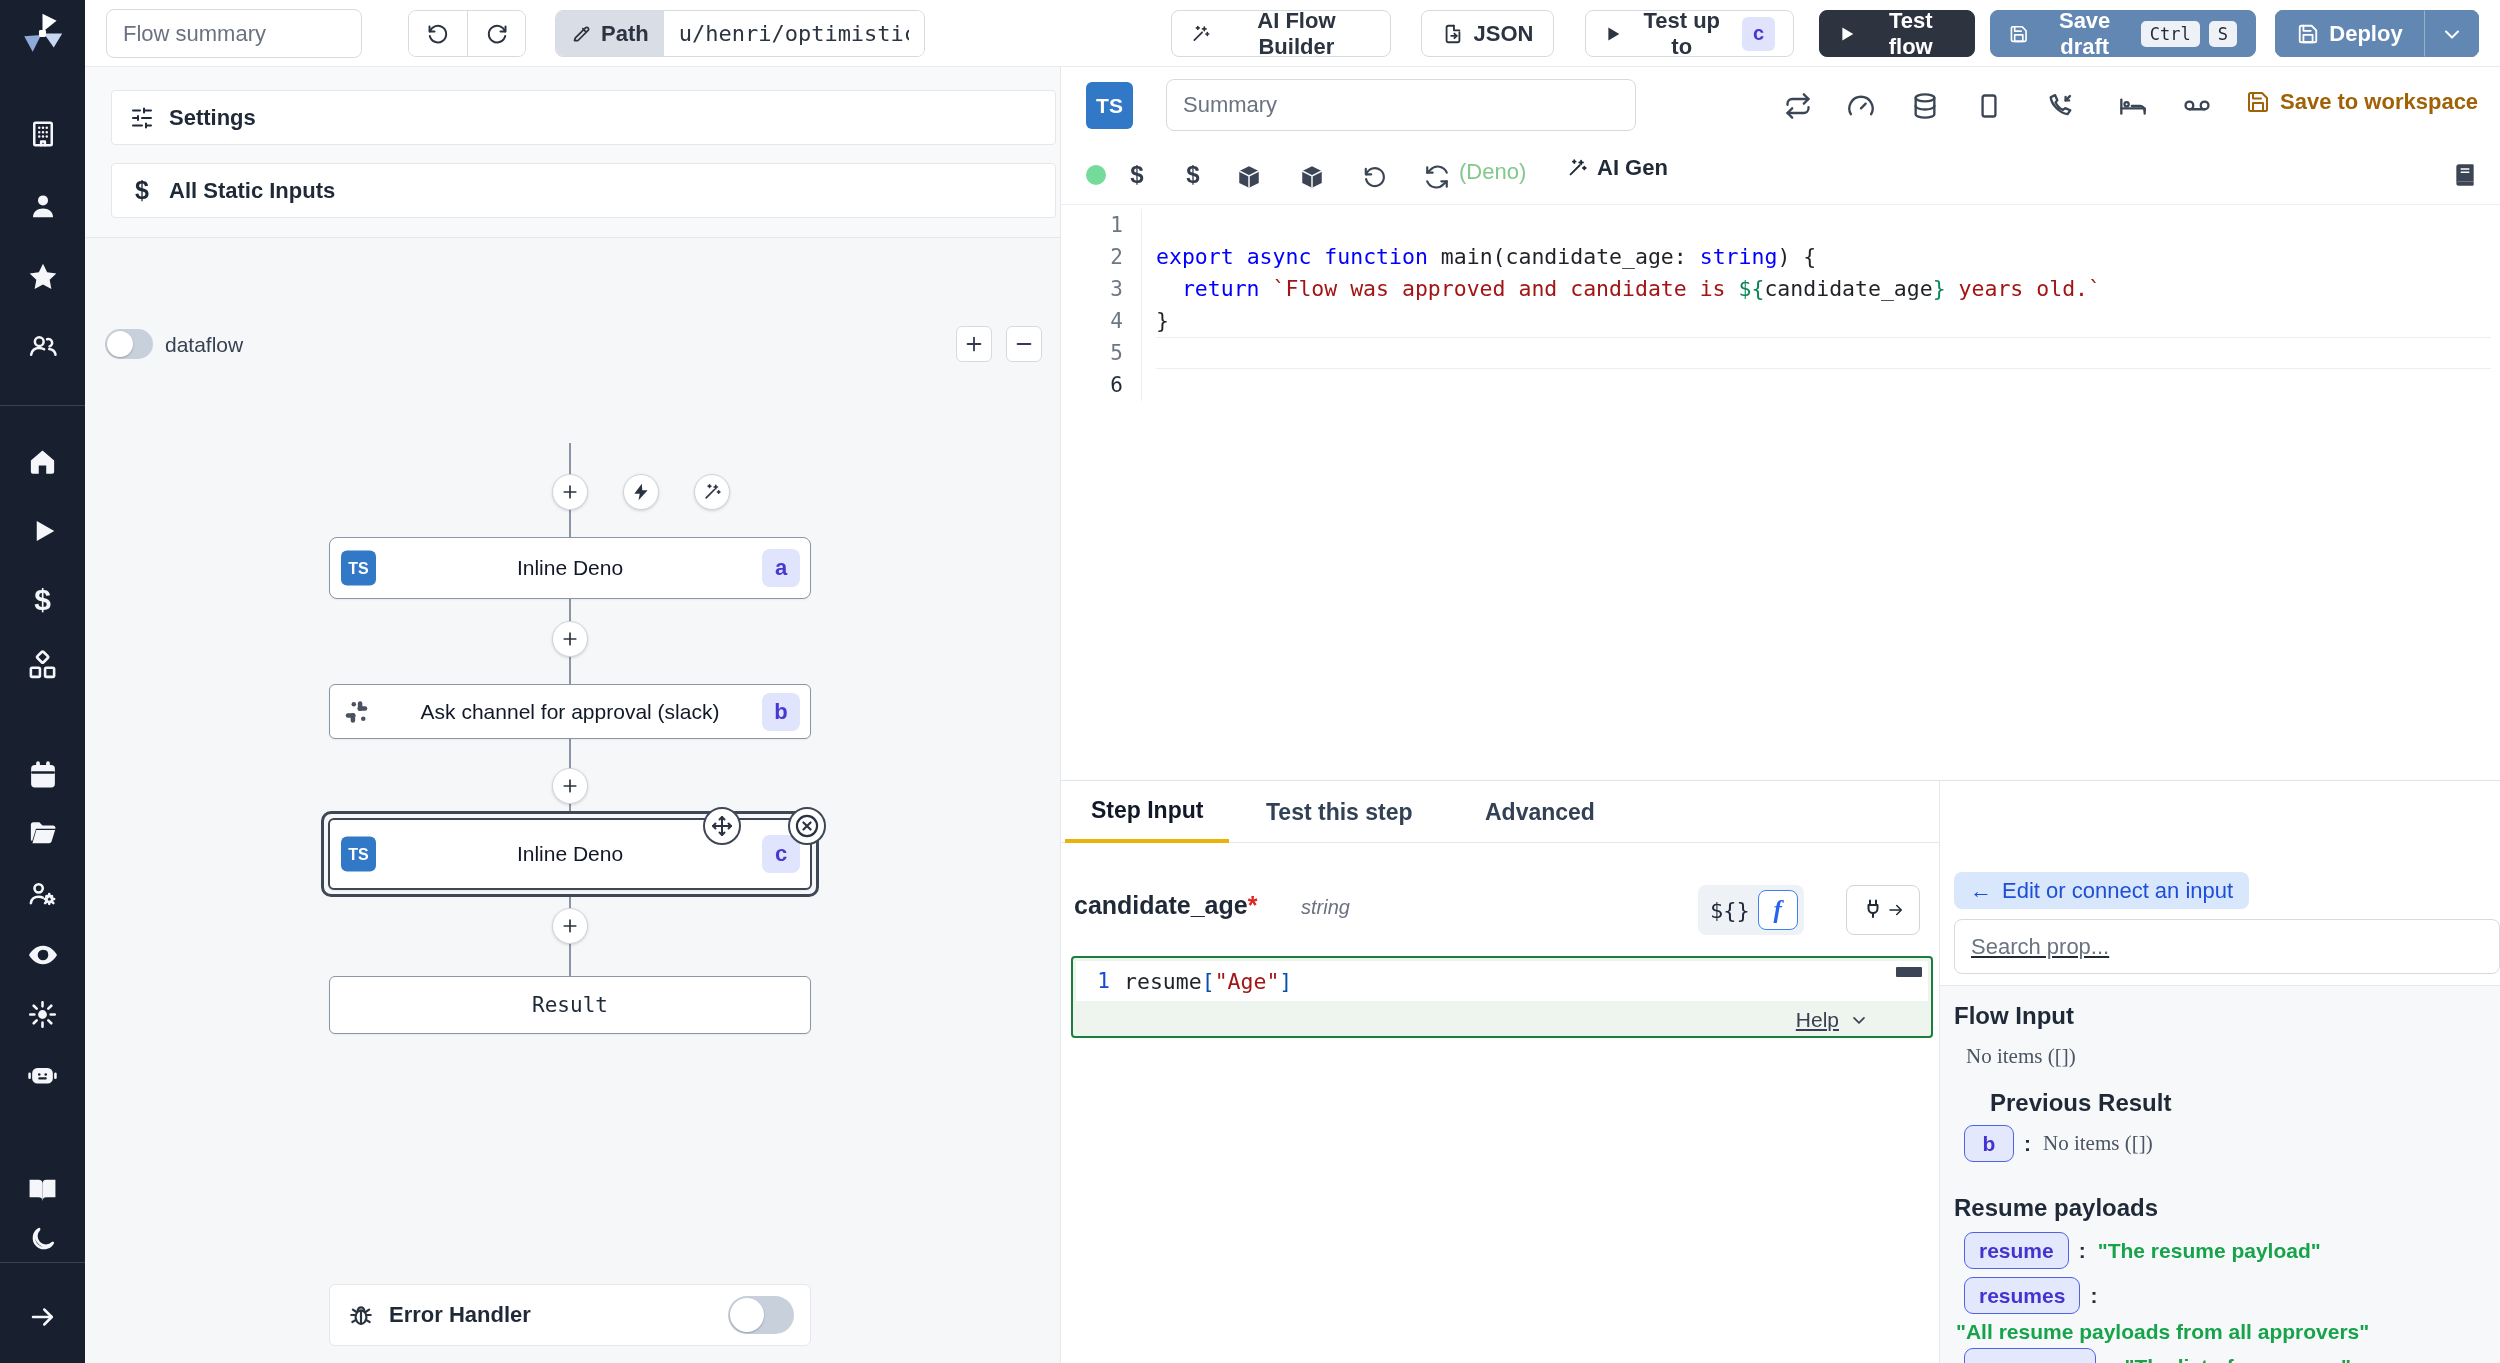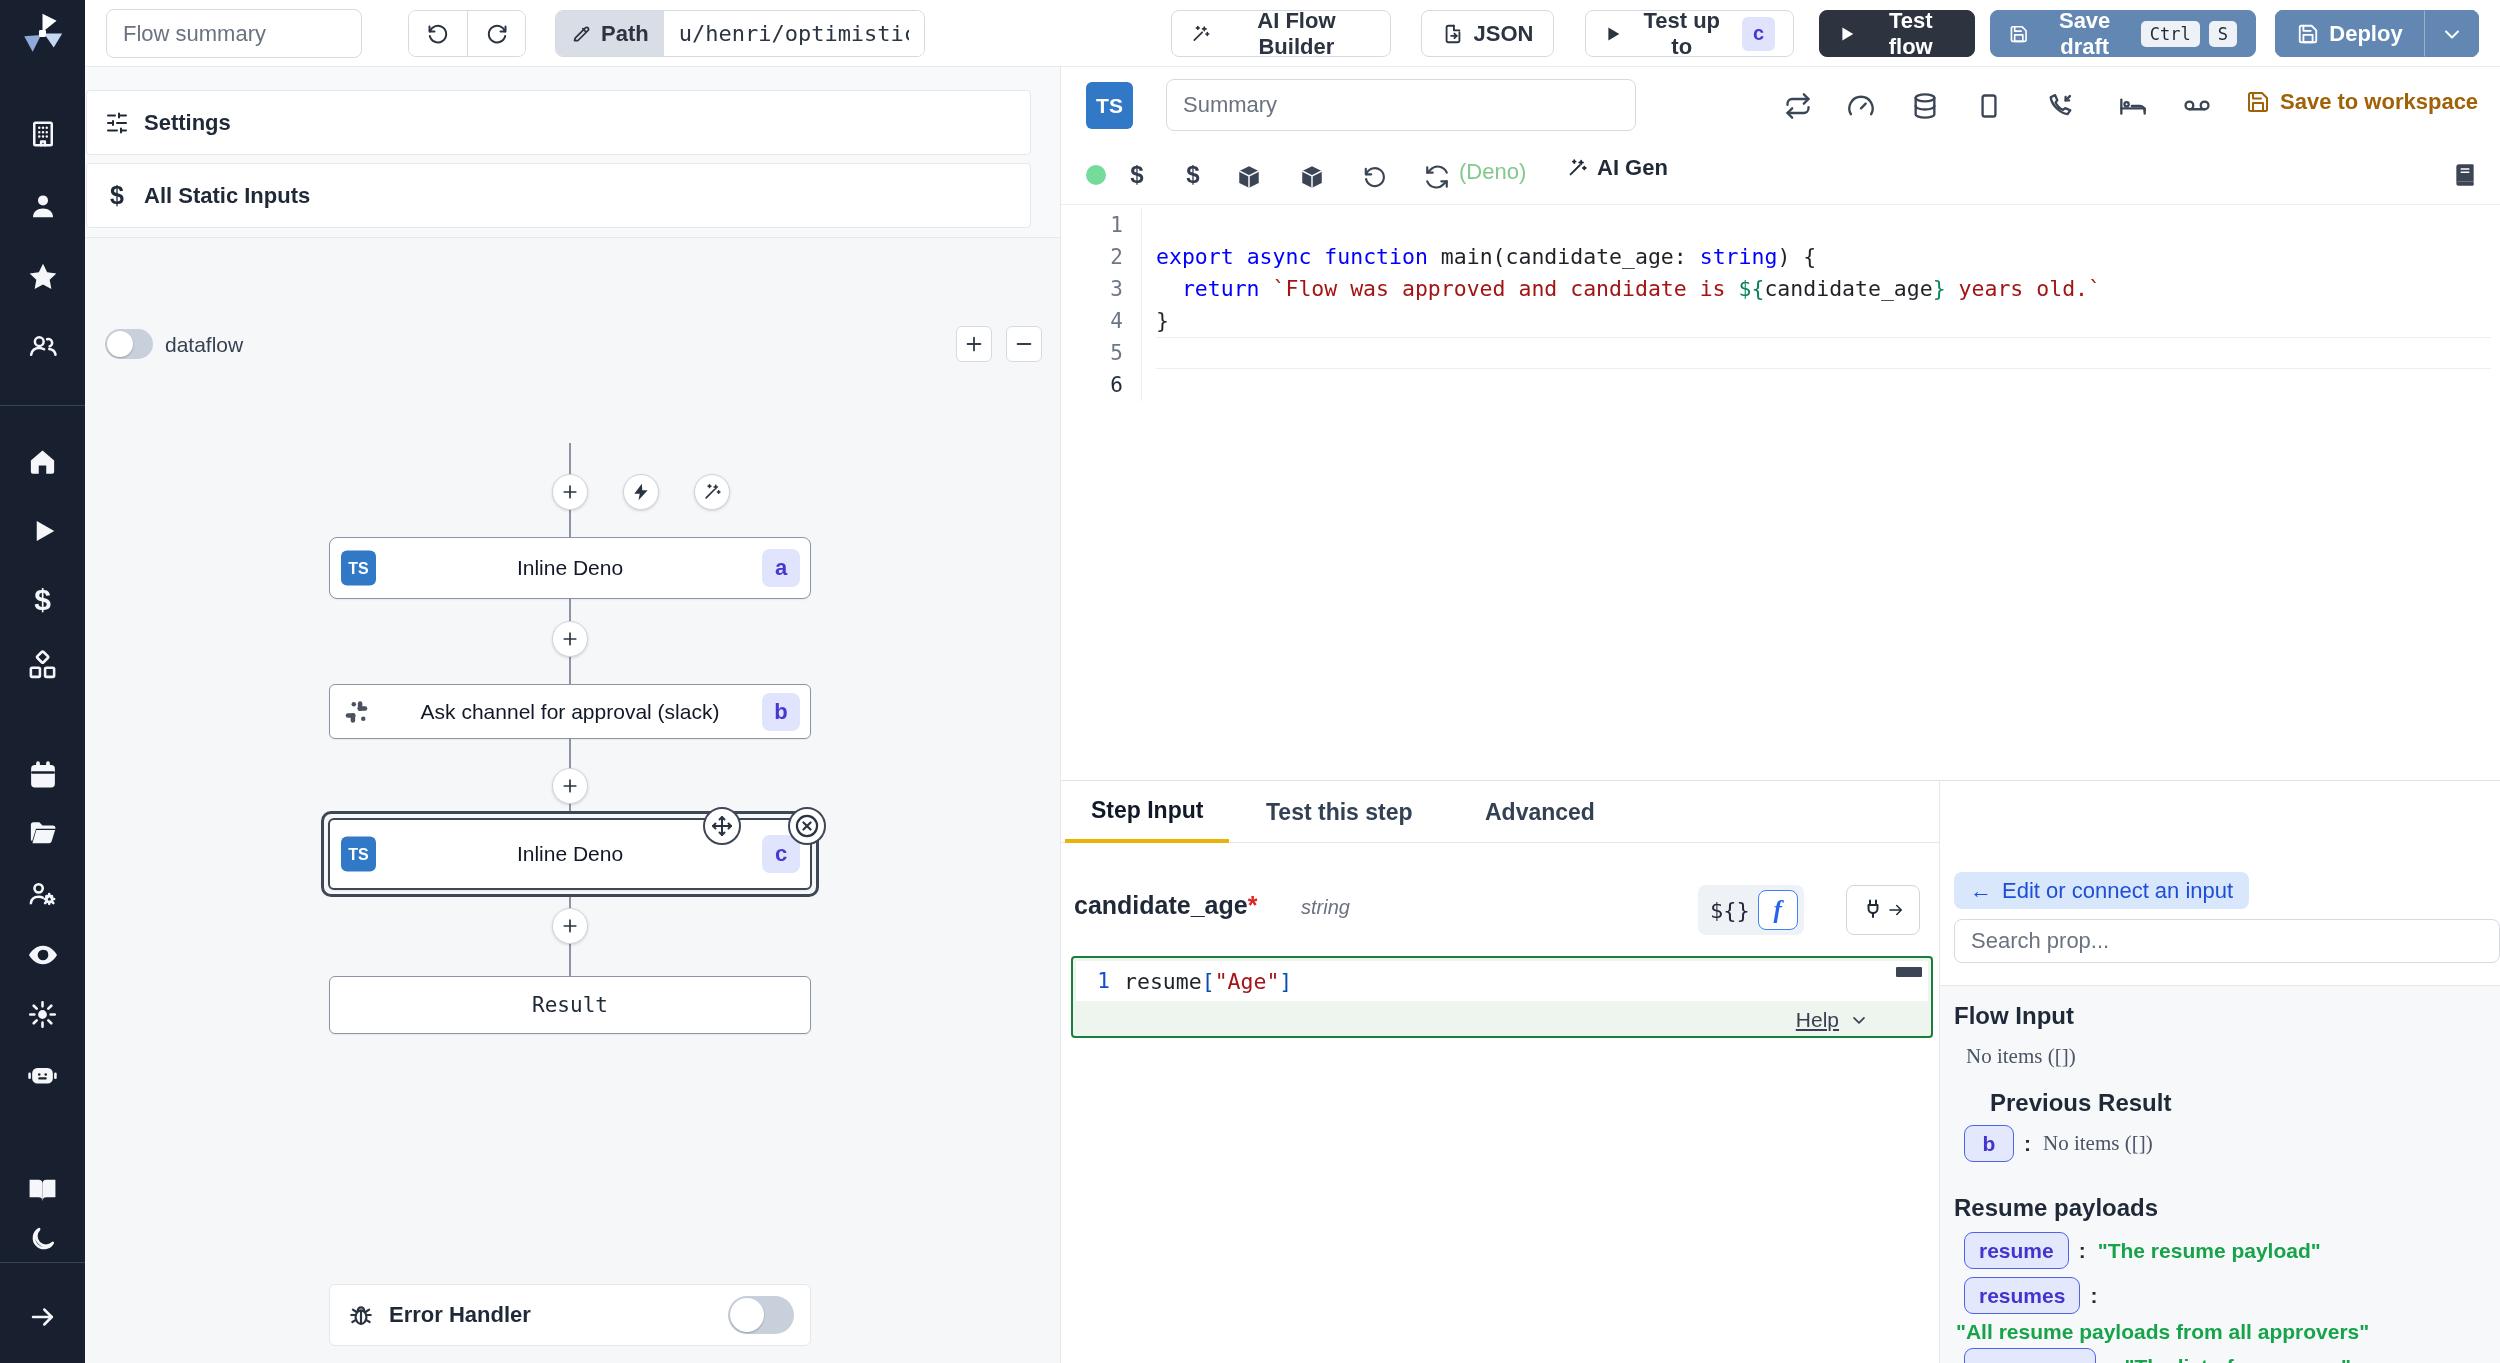--- a/index.html
+++ b/index.html
@@ -26,21 +26,21 @@
   .mini-badge { display:inline-flex; align-items:center; justify-content:center; width:34px; height:34px; border-radius:6px; background:#dfe3fc; color:#4938cf; font-weight:700; font-size:20px; }
   .undo-group { position:absolute; left:323px; top:10px; height:47px; display:flex; border:1px solid #d6dae1; border-radius:8px; overflow:hidden; background:#fff; }
   .undo-group button { width:58px; border:none; background:#fff; color:#2b3440; display:flex; align-items:center; justify-content:center; cursor:pointer; }
   .undo-group button + button { border-left:1px solid #d6dae1; }
   .path-group { position:absolute; left:470px; top:10px; height:47px; display:flex; border:1px solid #d6dae1; border-radius:8px; overflow:hidden; }
   .path-label { display:flex; align-items:center; gap:9px; background:#d9dde6; color:#2b3440; font-weight:700; font-size:22px; padding:0 15px; }
   .path-value { display:flex; align-items:center; background:#fff; padding:0 15px; font-size:22px; color:#2b3440; font-family:"DejaVu Sans Mono", monospace; border:none; outline:none; width:260px; }
 
   
   .flow-panel { position:absolute; left:85px; top:67px; width:975px; height:1296px; background:#f8f9fb; overflow:hidden; }
-  .card-row { position:absolute; left:1px; width:945px; height:65px; background:#fff; border:1px solid #e5e7eb; border-radius:4px; display:flex; align-items:center; gap:15px; padding:0 18px; font-size:22px; font-weight:600; color:#1f2937; cursor:pointer; }
+  .card-row { position:absolute; left:26px; width:945px; height:55px; background:#fff; border:1px solid #e5e7eb; border-radius:4px; display:flex; align-items:center; gap:15px; padding:0 18px; font-size:22px; font-weight:600; color:#1f2937; cursor:pointer; }
   .graph-area { position:absolute; left:0; top:170px; width:975px; height:1126px; background:#f5f7f9; border-top:1px solid #e5e7eb; }
   .toggle { position:relative; border-radius:999px; background:#c8d0dc; cursor:pointer; }
   .toggle .knob { position:absolute; top:2px; left:2px; background:#fff; border-radius:50%; box-shadow:0 1px 2px rgba(0,0,0,.25); }
   .zoom-btn { position:absolute; width:36px; height:36px; background:#fff; border:1px solid #d6dae1; border-radius:6px; display:flex; align-items:center; justify-content:center; color:#333c4c; cursor:pointer; }
   .g-line { position:absolute; left:484px; width:1.5px; background:#8b95a6; }
   .node { position:absolute; left:244px; width:482px; background:#fff; border:1px solid #8b95a6; border-radius:6px; display:flex; align-items:center; justify-content:center; box-shadow:0 1px 2px rgba(0,0,0,.06); cursor:pointer; }
   .node .title-sans { font-size:21px; color:#111827; }
   .node .title-mono { font-family:"DejaVu Sans Mono", monospace; font-size:21px; color:#1f2937; }
   .ts-badge { display:flex; align-items:center; justify-content:center; background:#3178c6; color:#fff; font-weight:700; border-radius:6px; }
   .node-badge { position:absolute; right:10px; top:50%; transform:translateY(-50%); width:38px; height:38px; border-radius:8px; background:#e0e4fc; color:#4938cf; font-weight:700; font-size:22px; display:flex; align-items:center; justify-content:center; }
@@ -83,21 +83,21 @@
   .expr-line { position:absolute; left:3px; top:3px; right:3px; height:40px; background:#fff; display:flex; align-items:center; }
   .expr-gut { width:48px; text-align:right; font-family:"DejaVu Sans Mono", monospace; font-size:21px; color:#1849d6; padding-right:14px; }
   .expr-code { font-family:"DejaVu Sans Mono", monospace; font-size:21.5px; white-space:pre; }
   .minimap { position:absolute; right:6px; top:6px; width:26px; height:10px; background:#3c4555; border-radius:1px; }
   .help-link { position:absolute; right:62px; top:50px; display:flex; align-items:center; gap:10px; font-size:21px; color:#374151; background:none; border:none; cursor:pointer; }
   .help-link span { text-decoration:underline; }
   .v-div { position:absolute; left:878px; top:0; width:1px; height:583px; background:#e5e7eb; }
 
   
   .edit-pill { position:absolute; left:893px; top:91px; height:37px; display:flex; align-items:center; gap:10px; background:#d9e7fc; color:#1d4ed8; border:none; border-radius:8px; font-size:22px; padding:0 16px; cursor:pointer; }
-  .prop-search { position:absolute; left:893px; top:138px; width:546px; height:44px; }
+  .prop-search { position:absolute; left:893px; top:138px; width:546px; height:55px;text-decoration:underline; }
   .prop-section { position:absolute; left:879px; top:204px; width:561px; height:379px; background:#f7f8fa; border-top:1px solid #e5e7eb; overflow:hidden; }
   .pp-h { position:absolute; left:14px; font-size:24px; font-weight:700; color:#1f2937; }
   .pp-empty { position:absolute; font-size:21px; color:#4b5563;font-family:Liberation Serif, serif; }
   .pp-row { position:absolute; left:24px; display:flex; align-items:center; }
   .pp-badge { display:inline-flex; align-items:center; justify-content:center; min-width:50px; height:37px; padding:0 14px; background:#e4e8fd; border:1.5px solid #4f63e8; border-radius:9px; color:#4434cf; font-size:21px; font-weight:700; cursor:pointer; }
   .pp-colon { font-size:21px; font-weight:700; color:#1f2937; margin:0 12px 0 10px; }
   .pp-green { font-size:21px; font-weight:600; color:#16a34a; }
 </style>
 </head>
 <body>

